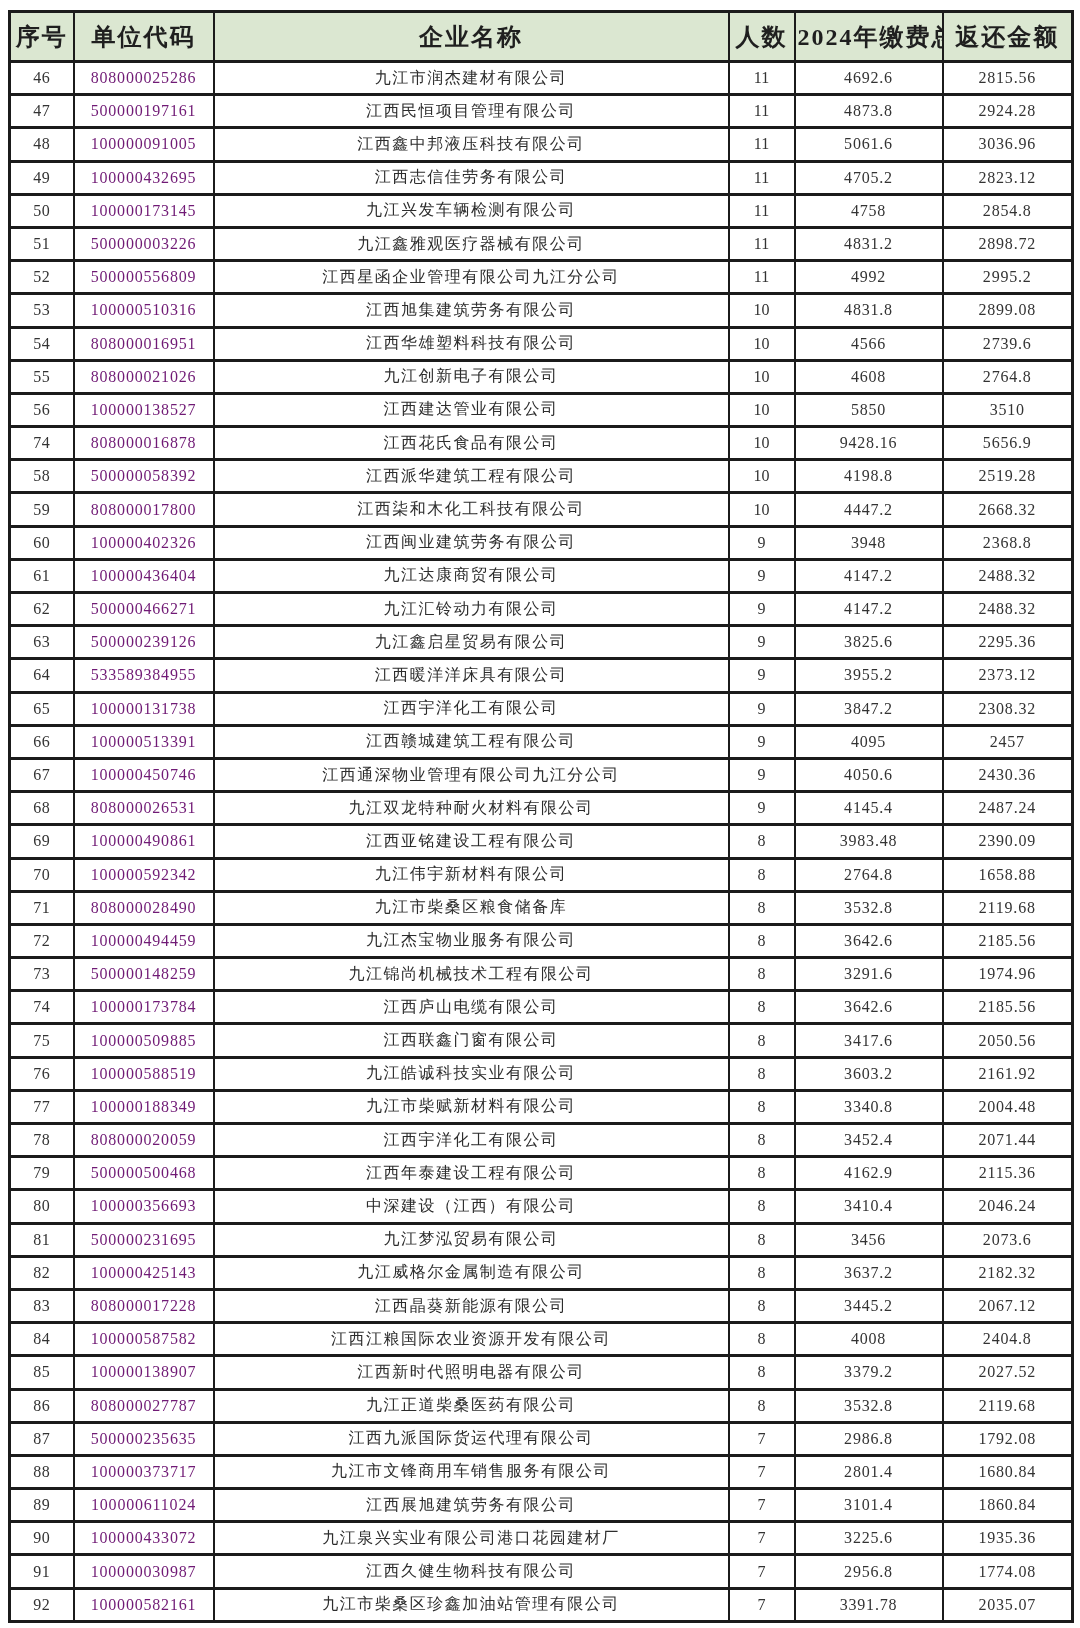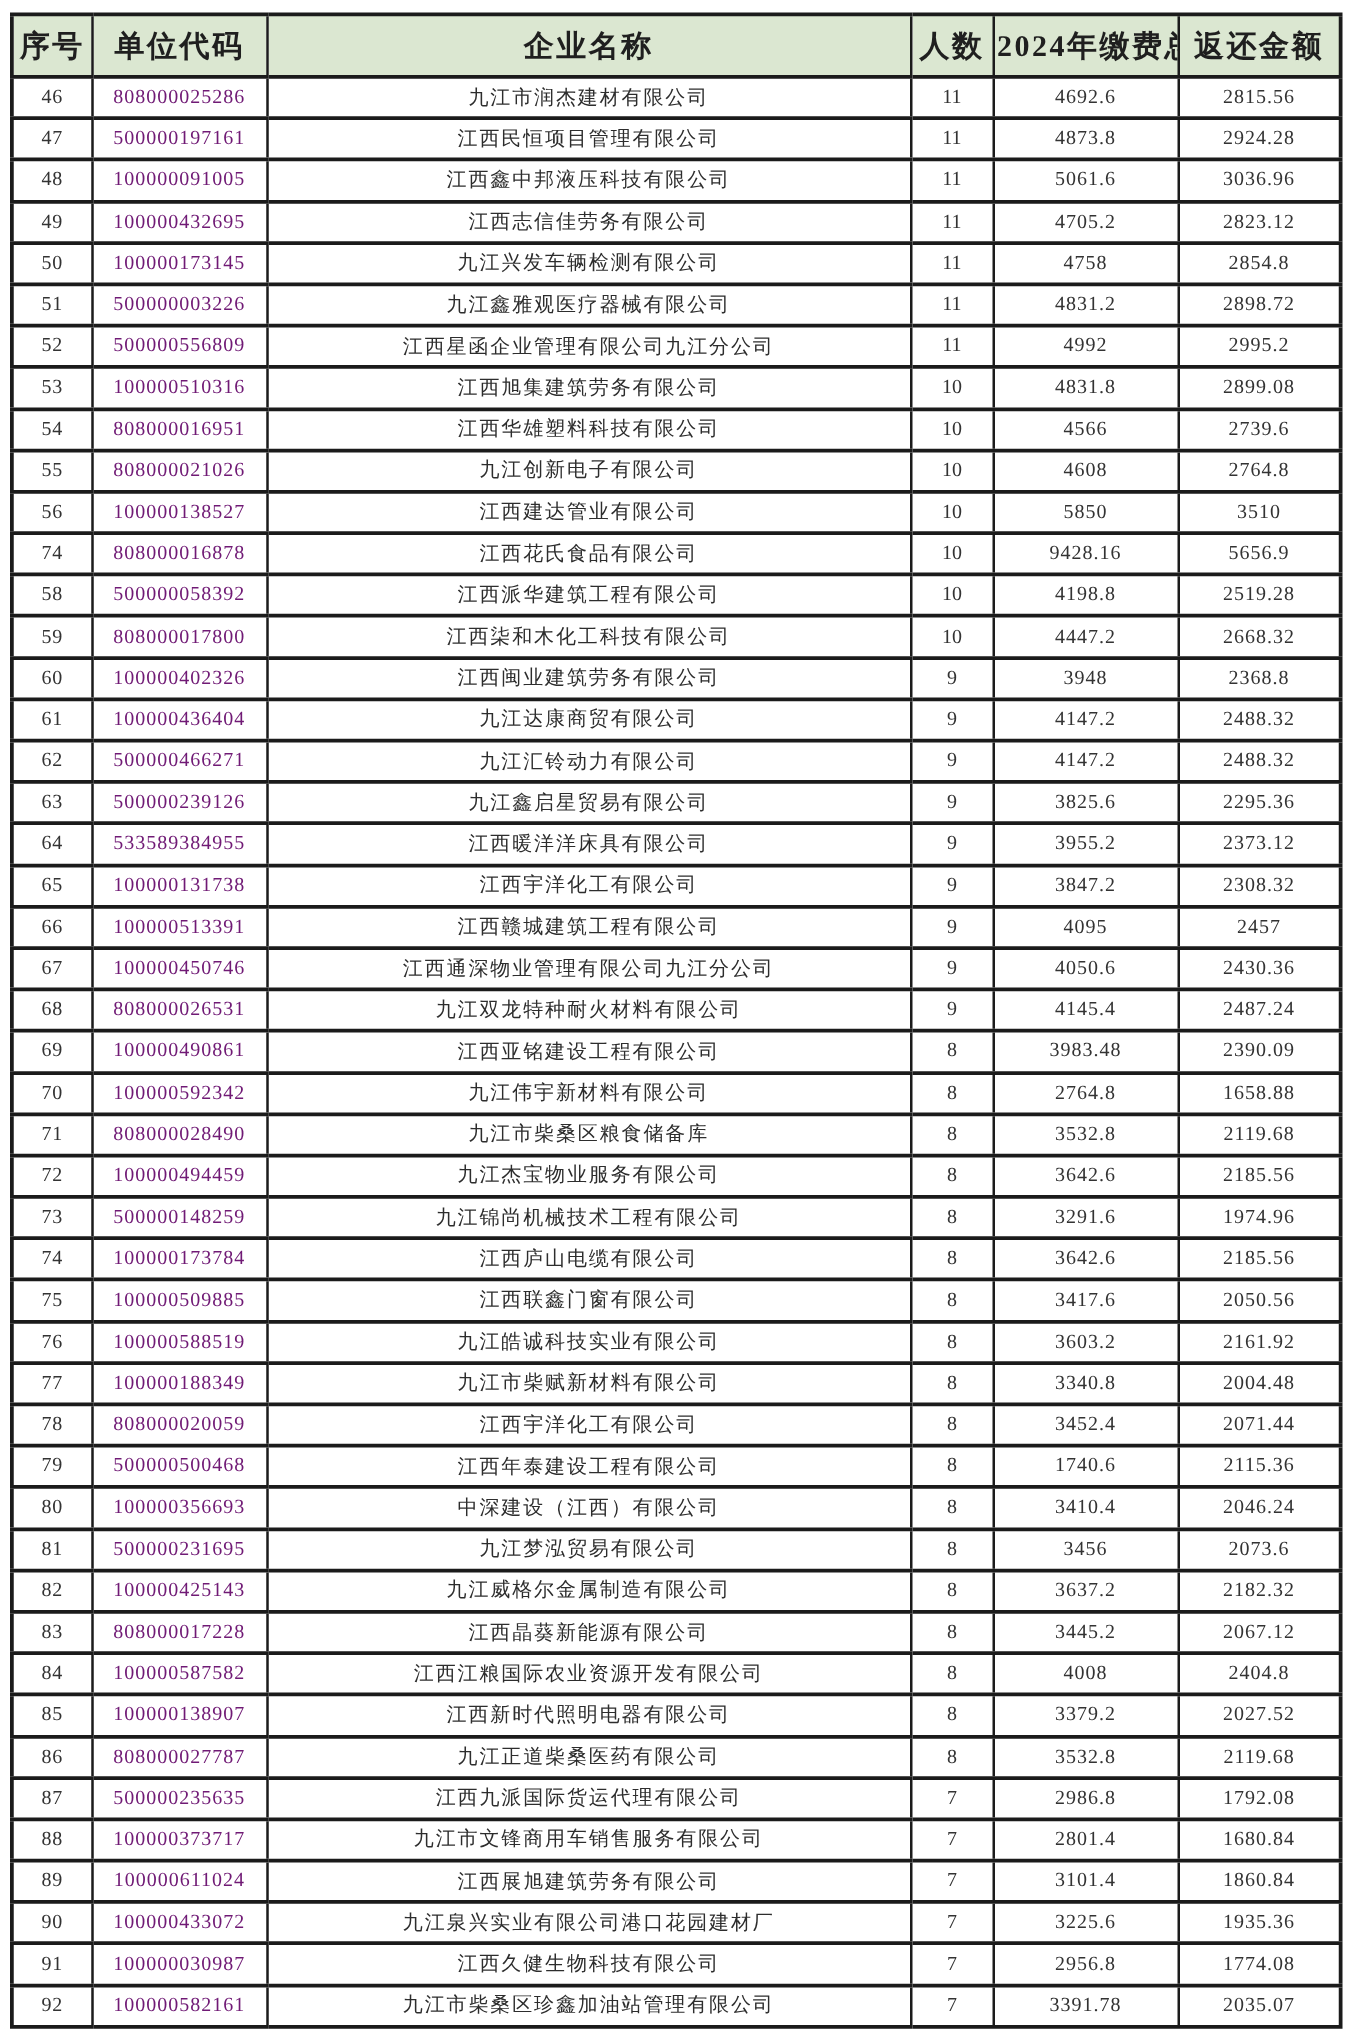--- a/index.html
+++ b/index.html
@@ -352,21 +352,21 @@
     <td class="c-name">江西宇洋化工有限公司</td>
     <td class="c-count">8</td>
     <td class="c-paid">3452.4</td>
     <td class="c-refund">2071.44</td>
   </tr>
         <tr>
     <td class="c-seq">79</td>
     <td class="c-code">500000500468</td>
     <td class="c-name">江西年泰建设工程有限公司</td>
     <td class="c-count">8</td>
-    <td class="c-paid">1740.6</td>
+    <td class="c-paid">4162.9</td>
     <td class="c-refund">2115.36</td>
   </tr>
         <tr>
     <td class="c-seq">80</td>
     <td class="c-code">100000356693</td>
     <td class="c-name">中深建设（江西）有限公司</td>
     <td class="c-count">8</td>
     <td class="c-paid">3410.4</td>
     <td class="c-refund">2046.24</td>
   </tr>

